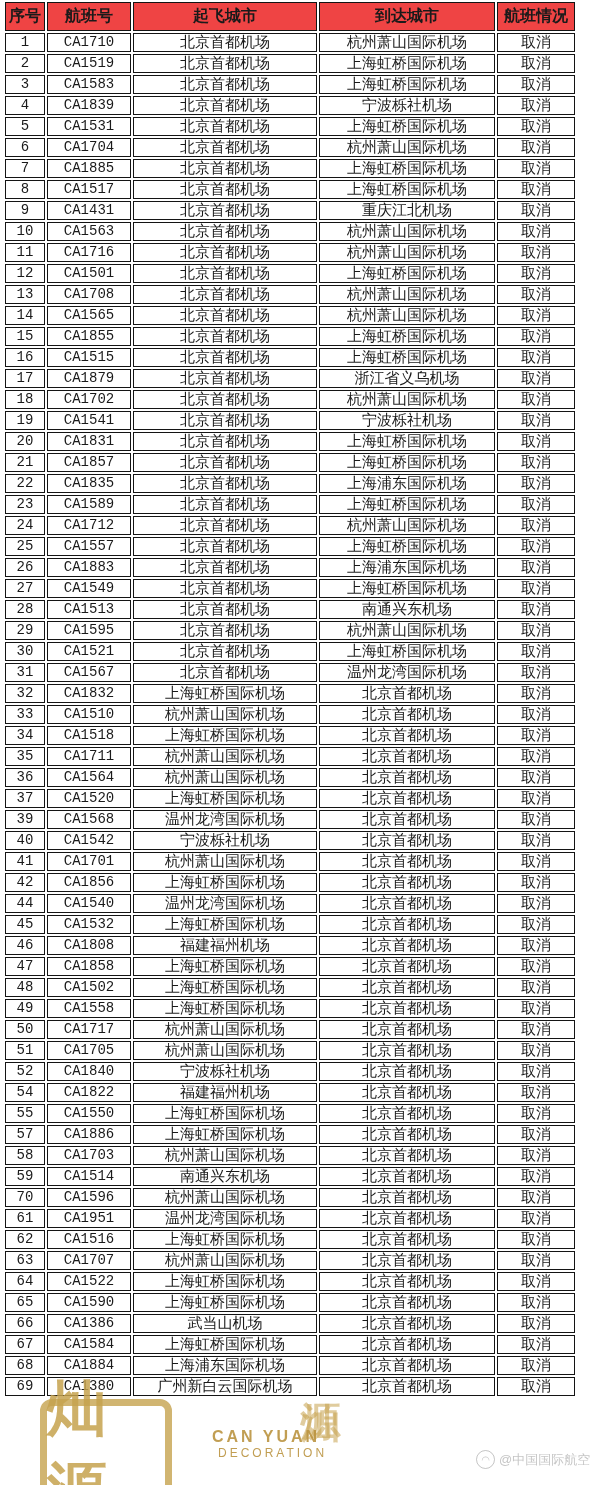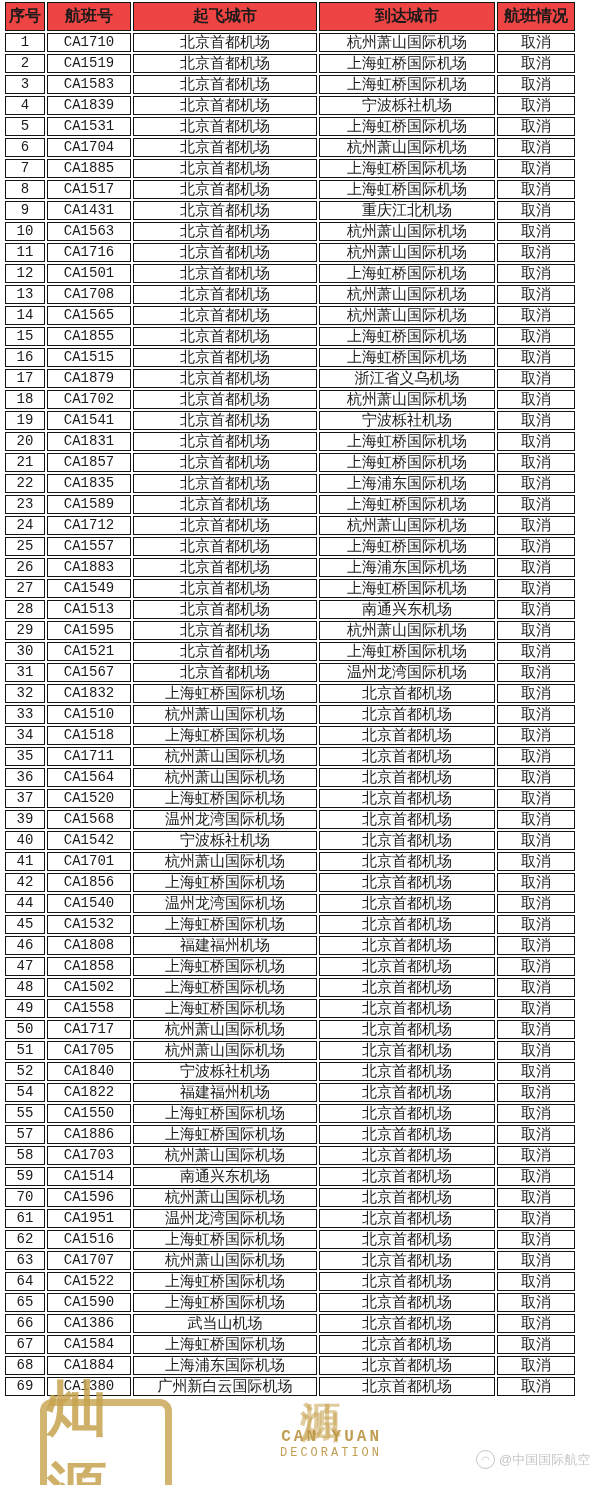--- a/index.html
+++ b/index.html
@@ -35,26 +35,26 @@
     font-weight:bold;font-size:60px;letter-spacing:2px;margin-top:23px;
   }
   .seal-side{
     left:298px;top:1370px;
     writing-mode:vertical-rl;
     color:rgba(198,162,78,.55);
     font-family:"Liberation Serif","DejaVu Serif",serif;
     font-weight:bold;font-size:40px;line-height:44px;
   }
   .seal-latin{
-    left:212px;top:1428px;width:170px;text-align:right;
+    left:212px;top:1428px;width:170px;text-align:left;
     color:rgba(186,148,64,.9);
-    font-family:Liberation Mono, monospace;
+    font-family:Liberation Sans, sans-serif;
   }
   .seal-latin .l1{font-size:16px;letter-spacing:3px;font-weight:bold;display:block;}
-  .seal-latin .l2{font-size:12px;letter-spacing:3px;display:block;margin-left:20px;}
+  .seal-latin .l2{font-size:12px;letter-spacing:3px;display:block;margin-left:6px;}
   .weibo{
     left:476px;top:1450px;display:flex;align-items:center;gap:4px;
     color:rgba(150,150,150,.55);font-size:13px;
     font-family:"Liberation Sans",sans-serif;
   }
   .weibo .smiley{
     width:17px;height:17px;border:1.5px solid rgba(150,150,150,.55);
     border-radius:50%;display:inline-flex;align-items:center;justify-content:center;
     font-size:10px;line-height:1;
   }

